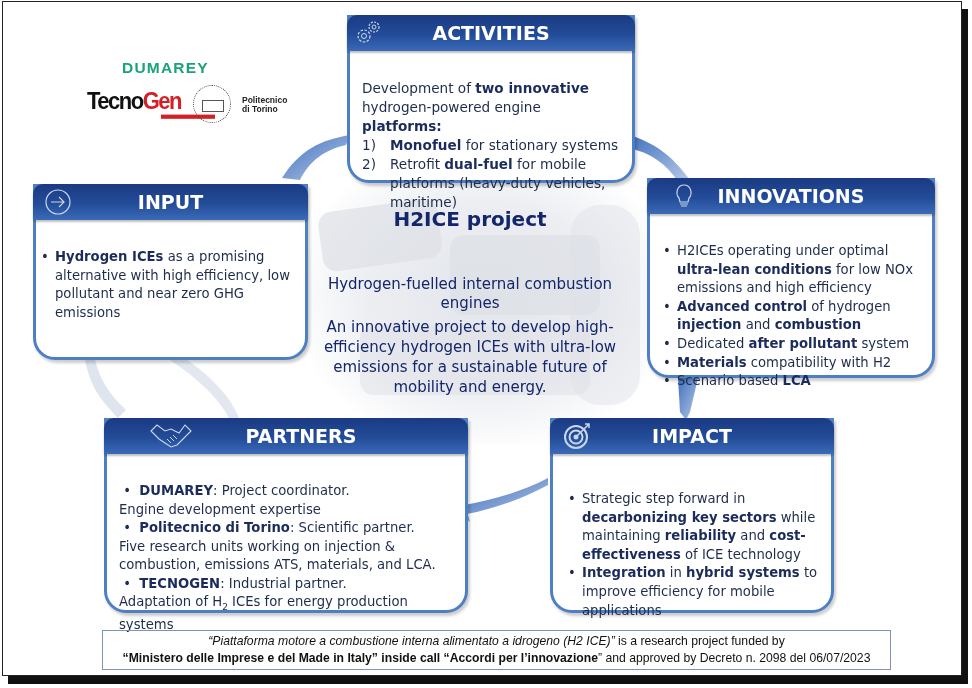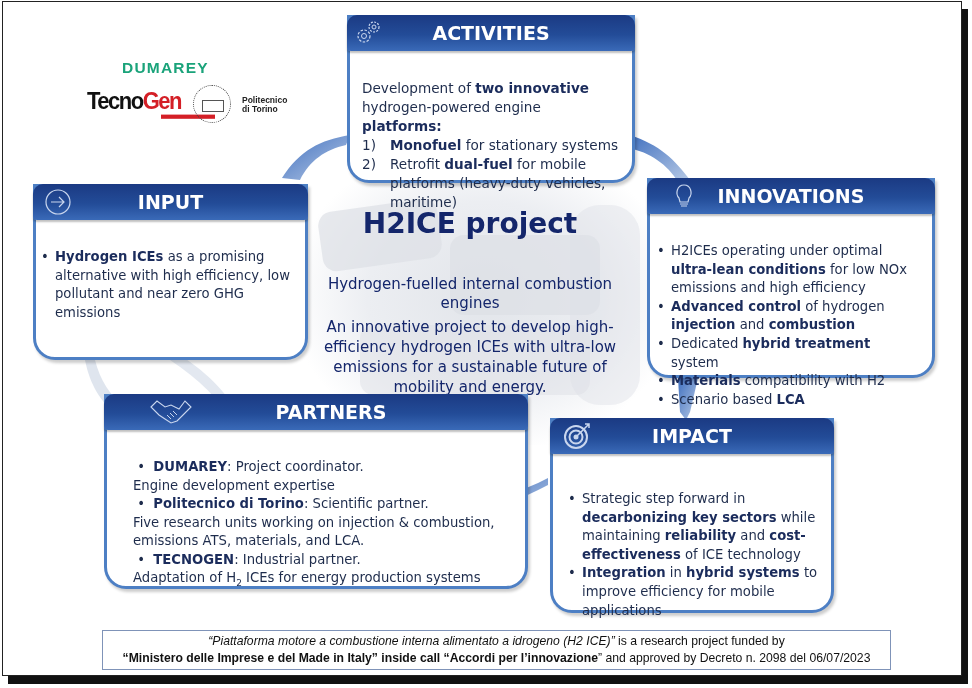--- a/index.html
+++ b/index.html
@@ -23,21 +23,21 @@
   .card-head .icon { position: absolute; left: 10px; top: 3px; width: 30px; height: 30px; }
   .card-body { position: absolute; left: 0; right: 0; top: 33px; bottom: 0; padding: 4px 10px 4px 12px; font-family: "DejaVu Sans", sans-serif; font-size: 13.2px; line-height: 18.6px; color: #1e2c4c; margin-top: 24px; }
   .card-body b { color: #1b2c5c; }
   ul.bl { list-style: none; margin: 0; padding: 0; }
   ul.bl li { position: relative; padding-left: 15px; }
   ul.bl li::before { content: "•"; position: absolute; left: 1px; top: 0; }
   ol.nl { list-style: none; margin: 0; padding: 0; }
   ol.nl li { position: relative; padding-left: 28px; }
   ol.nl li .num { position: absolute; left: 0; }
 
-  .center-title { position: absolute; left: 340px; top: 207px; width: 260px; text-align: center; font-weight: 700; font-size: 28px; color: #14266b; }
+  .center-title { position: absolute; left: 340px; top: 207px; width: 260px; text-align: center; font-weight: 700; font-size: 20px; color: #14266b; }
   .center-sub { position: absolute; left: 315px; top: 275px; width: 310px; text-align: center; font-weight: 400; font-size: 15px; line-height: 19px; color: #14266b; }
   .center-desc { position: absolute; left: 302px; top: 317px; width: 336px; text-align: center; font-size: 15px; line-height: 20px; color: #14266b; }
 
   .funding { position: absolute; left: 102px; top: 630px; width: 789px; height: 40px; border: 1.5px solid #7f93b8; box-sizing: border-box; font-family: "Liberation Sans", sans-serif; font-size: 12.2px; line-height: 17px; color: #111; text-align: center; padding-top: 2px; }
   .funding i { font-style: italic; }
 </style>
 </head>
 <body>
 
 <div class="frame"></div>
@@ -117,44 +117,44 @@
 </div>
 
 <div class="card" style="left:647px;top:178px;width:288px;height:200px;">
   <div class="card-head">
     <svg class="icon" viewBox="0 0 30 30" style="left:22px;">
       <path d="M10 17 C6 13, 8 4, 15 4 C22 4, 24 13, 20 17 L19 21 H11 Z" fill="none" stroke="#c9d6ee" stroke-width="1.2"></path>
       <path d="M11 23 H19 M12 25 H18" stroke="#c9d6ee" stroke-width="1"></path>
     </svg>
     <span>INNOVATIONS</span>
   </div>
-  <div class="card-body" style="padding-left:6px;">
+  <div class="card-body" style="">
     <ul class="bl">
       <li><span>H2ICEs operating under optimal </span><b>ultra-lean conditions</b><span> for low NOx emissions and high efficiency</span></li>
       <li><b>Advanced control</b><span> of hydrogen </span><b>injection</b><span> and </span><b>combustion</b></li>
-      <li><span>Dedicated </span><b>hybrid treatment</b><span> system</span></li>
+      <li><span>Dedicated </span><b>after pollutant</b><span> system</span></li>
       <li><b>Materials</b><span> compatibility with H2</span></li>
       <li><span>Scenario based </span><b>LCA</b></li>
     </ul>
   </div>
 </div>
 
 <div class="center-title">H2ICE project</div>
 <div class="center-sub">Hydrogen-fuelled internal combustion engines</div>
 <div class="center-desc">An innovative project to develop high-efficiency hydrogen ICEs with ultra-low emissions for a sustainable future of mobility and energy.</div>
 
-<div class="card" style="left:104px;top:394px;width:424px;height:195px;">
+<div class="card" style="left:104px;top:418px;width:364px;height:195px;">
   <div class="card-head">
     <svg class="icon" viewBox="0 0 44 30" style="left:45px;width:44px;">
       <path d="M2 10 L8 4 L16 10 L22 8 L30 12 L36 4 L42 10 L34 18 L28 24 L22 26 L16 22 L10 18 Z" fill="none" stroke="#c9d6ee" stroke-width="1.1"></path>
       <path d="M18 18 L22 22 M21 16 L25 20 M24 14 L28 18" stroke="#c9d6ee" stroke-width="1"></path>
     </svg>
     <span style="padding-left:30px;">PARTNERS</span>
   </div>
-  <div class="card-body" style="padding-left:26px;font-size:13.2px;line-height:18.5px;">
+  <div class="card-body" style="padding-left:12px;font-size:13.2px;line-height:18.5px;">
     <div>&nbsp;•&nbsp; <b>DUMAREY</b><span>: Project coordinator.</span></div>
     <div>Engine development expertise</div>
     <div>&nbsp;•&nbsp; <b>Politecnico di Torino</b><span>: Scientific partner.</span></div>
     <div>Five research units working on injection &amp; combustion, emissions ATS, materials, and LCA.</div>
     <div>&nbsp;•&nbsp; <b>TECNOGEN</b><span>: Industrial partner.</span></div>
     <div><span>Adaptation of H</span><sub style="font-size:9px;">2</sub><span> ICEs for energy production systems</span></div>
   </div>
 </div>
 
 <div class="card" style="left:550px;top:418px;width:284px;height:195px;">

